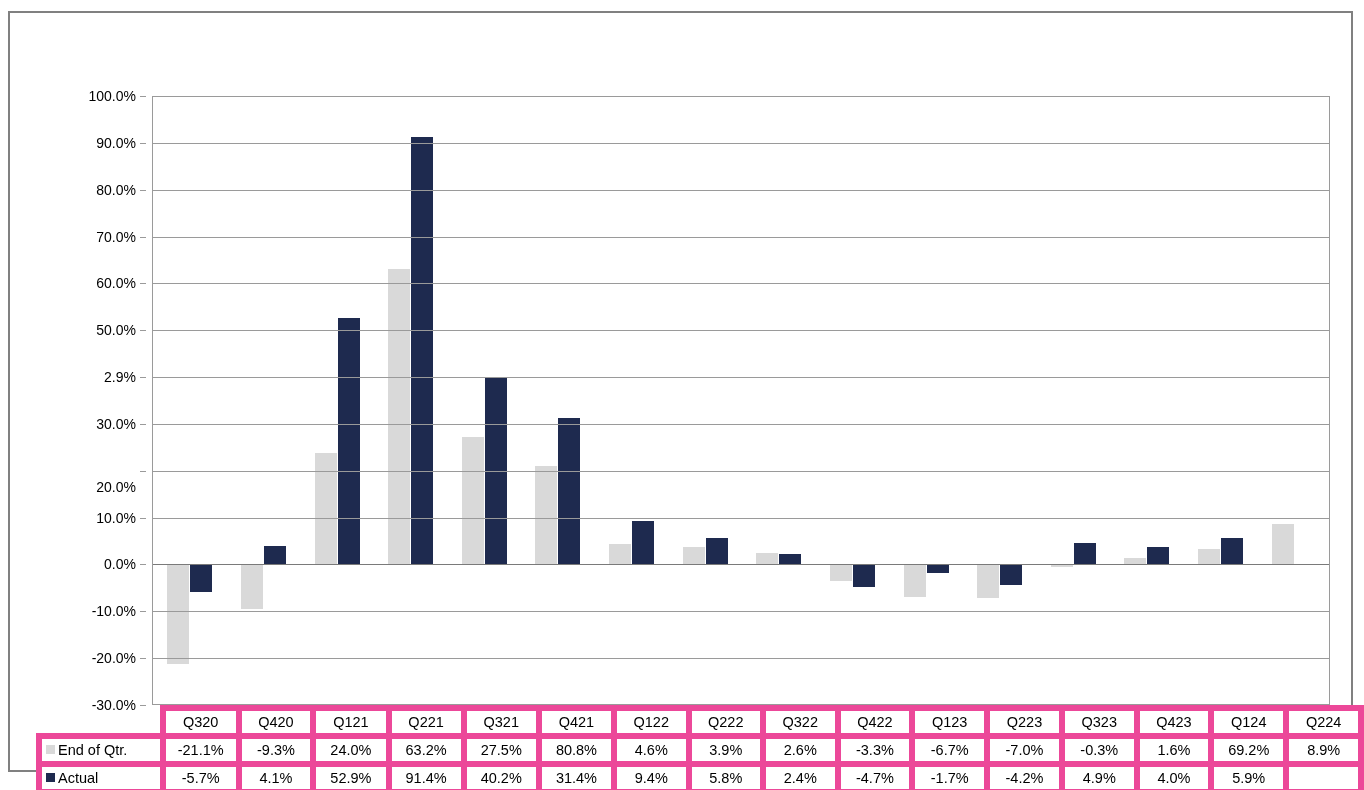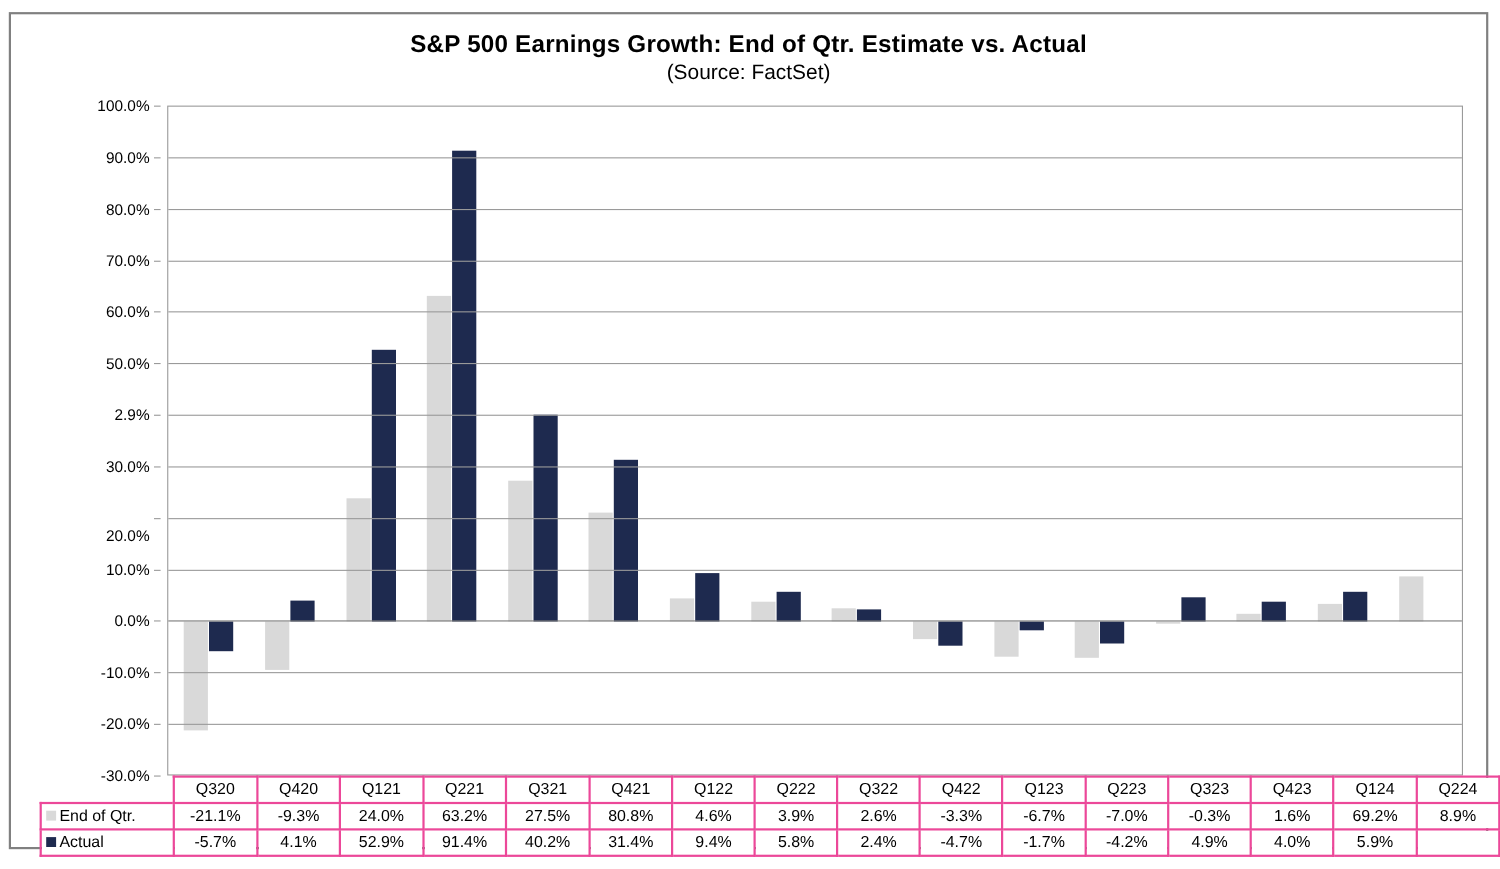--- a/index.html
+++ b/index.html
@@ -120,21 +120,21 @@
   .data-table {
     position: absolute;
     left: 36px;
     top: 705px;
     border-collapse: collapse;
     table-layout: fixed;
     font-size: 14.5px;
     color: #000000;
   }
   .data-table td, .data-table th {
-    border: 2px solid #ec4899;
+    border: 6px solid #ec4899;
     text-align: center;
     height: 22px;
     padding: 0 2px;
     font-weight: normal;
     background: #ffffff;
     overflow: hidden;
     white-space: nowrap;
   }
   .data-table td.rowhead, .data-table th.corner {
     text-align: left;
@@ -158,24 +158,20 @@
   .swatch-est { background: #d9d9d9; }
   .swatch-act { background: #1e2a4f; }
   .rowhead-label { vertical-align: middle; text-align: center; }
 </style>
 </head>
 <body>
 
 <div id="page">
   <div class="outer-frame"></div>
 
-  <div class="title-block">
-    <div class="chart-title">S&amp;P 500 Earnings Growth: End of Qtr. Estimate vs. Actual</div>
-    <div class="chart-subtitle">(Source: FactSet)</div>
-  </div>
 
   <div class="y-axis" id="y-axis">
       <div class="y-tick-label" style="top: 0px;">100.0%</div>
       <div class="y-tick-mark" style="top: 0px;"></div>
       <div class="y-tick-label" style="top: 46.8462px;">90.0%</div>
       <div class="y-tick-mark" style="top: 46.8462px;"></div>
       <div class="y-tick-label" style="top: 93.6923px;">80.0%</div>
       <div class="y-tick-mark" style="top: 93.6923px;"></div>
       <div class="y-tick-label" style="top: 140.538px;">70.0%</div>
       <div class="y-tick-mark" style="top: 140.538px;"></div>

